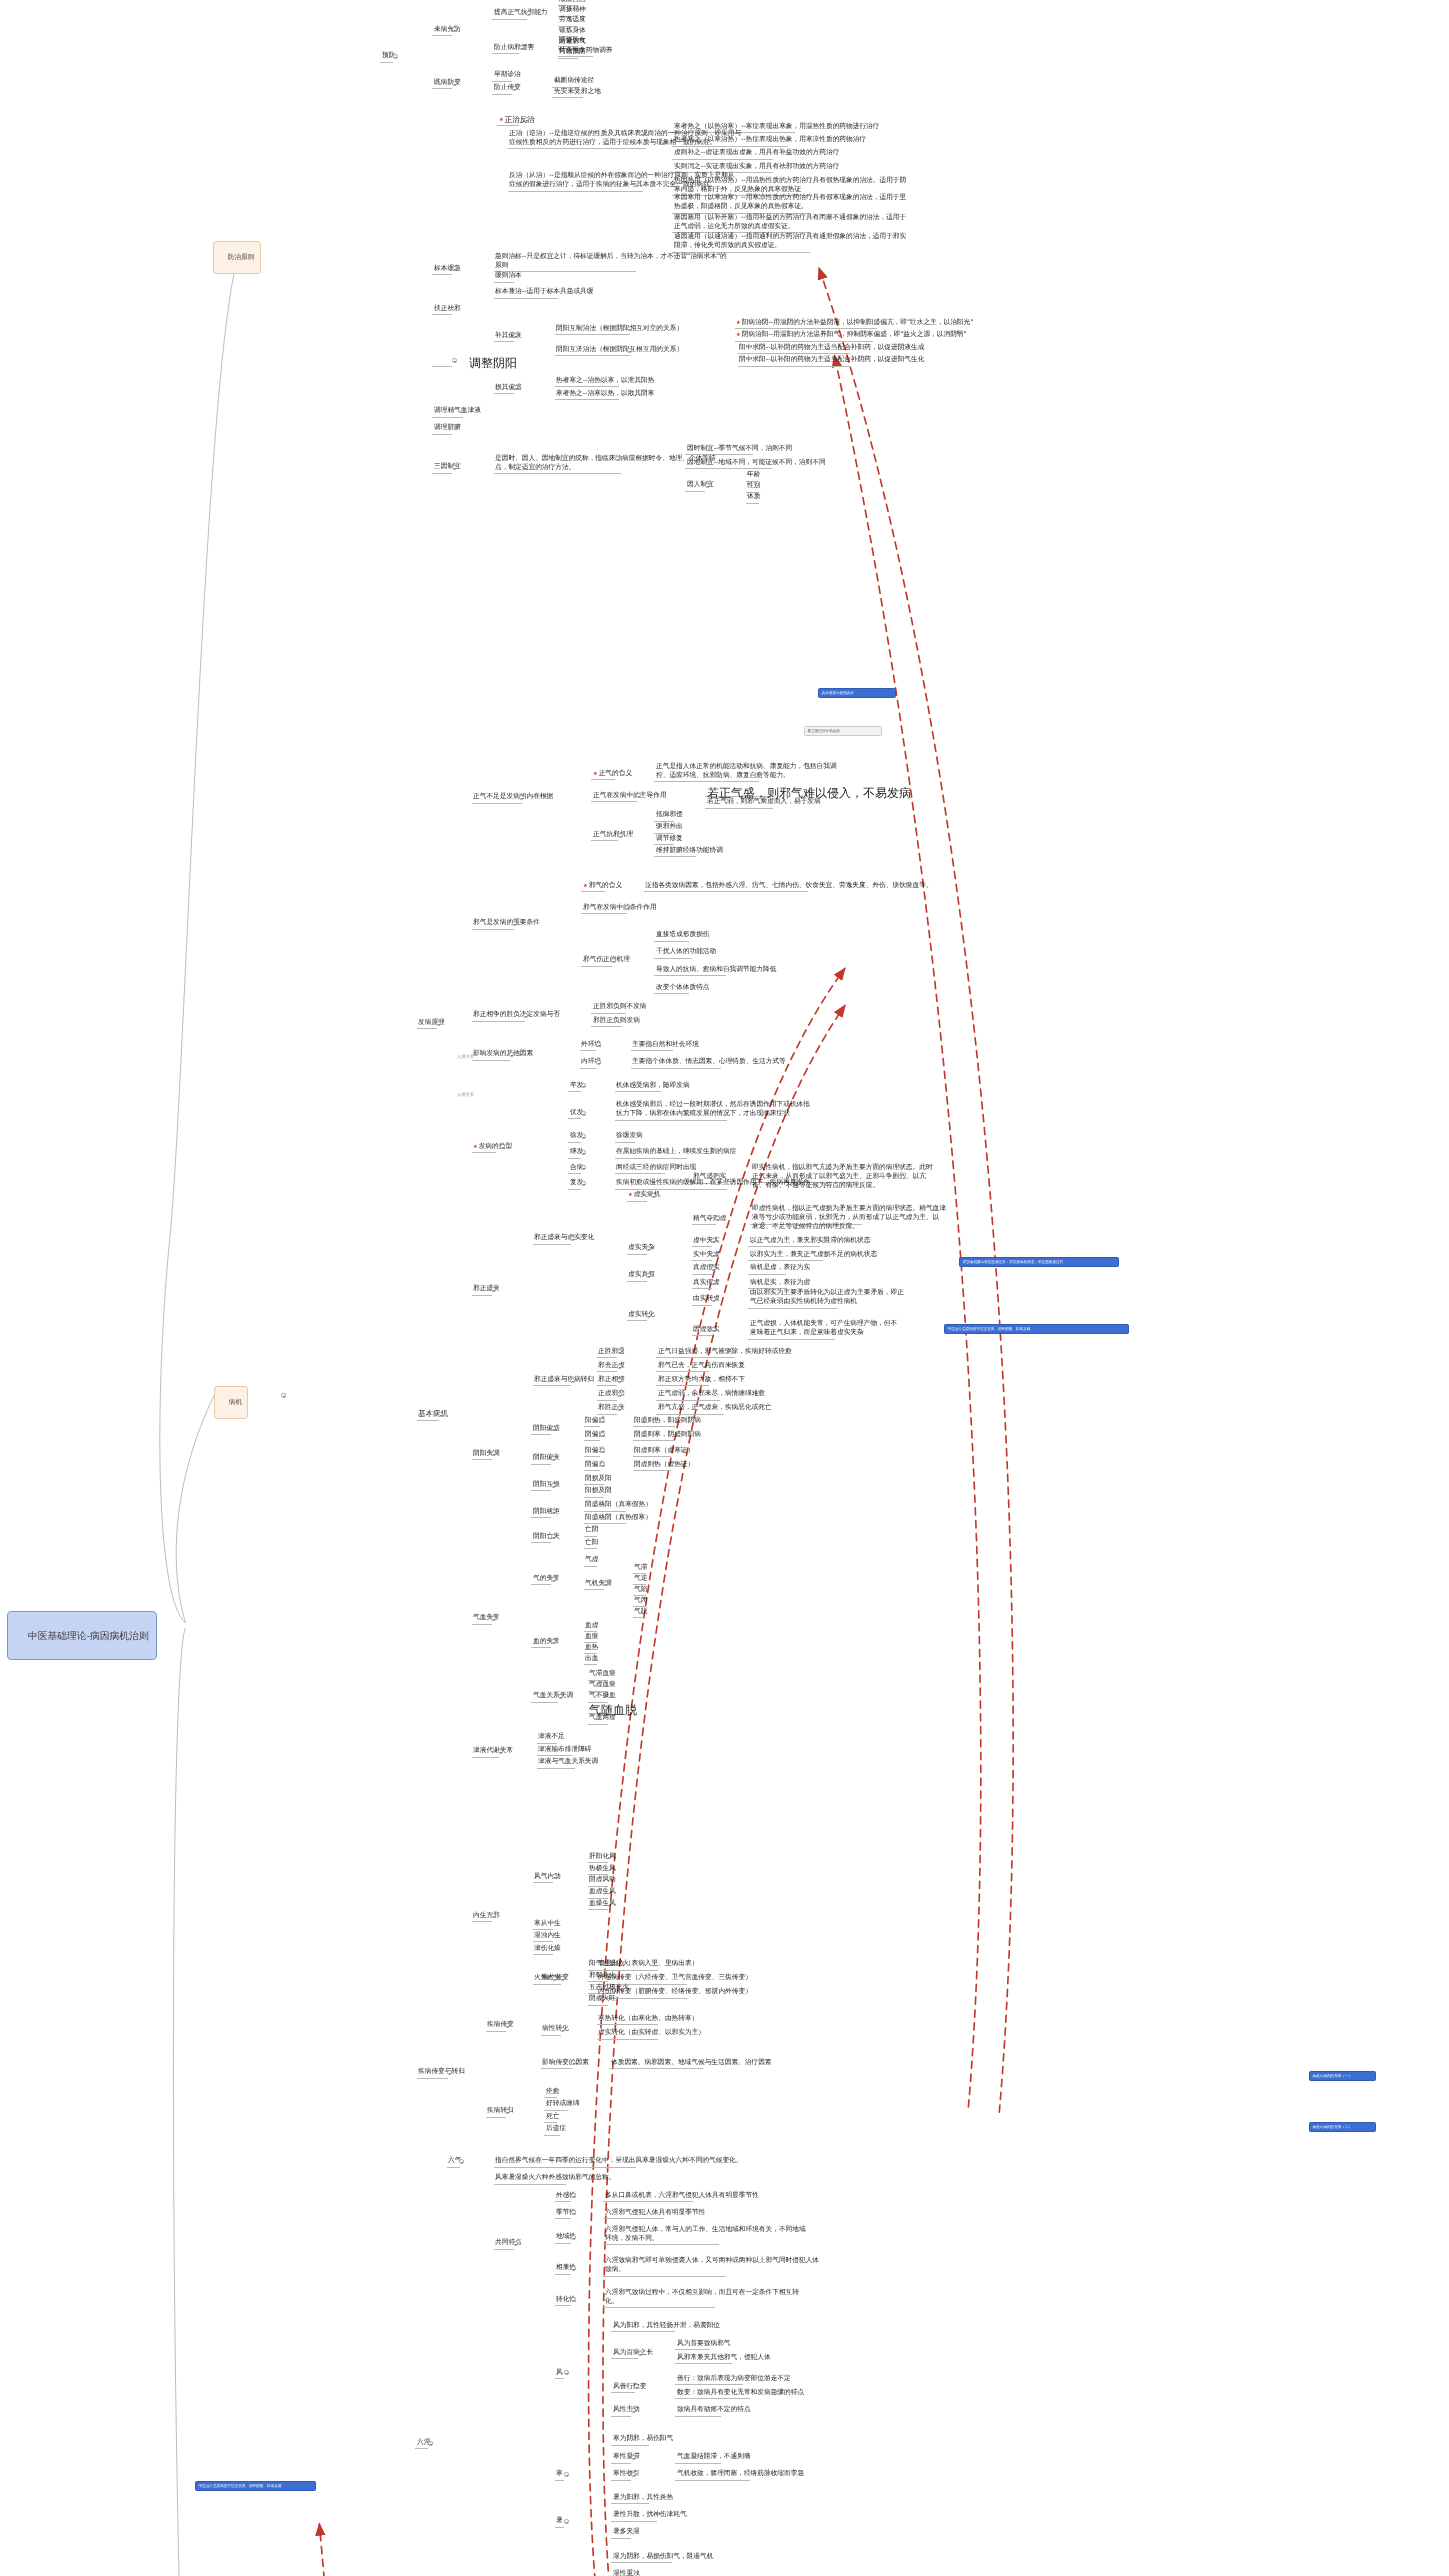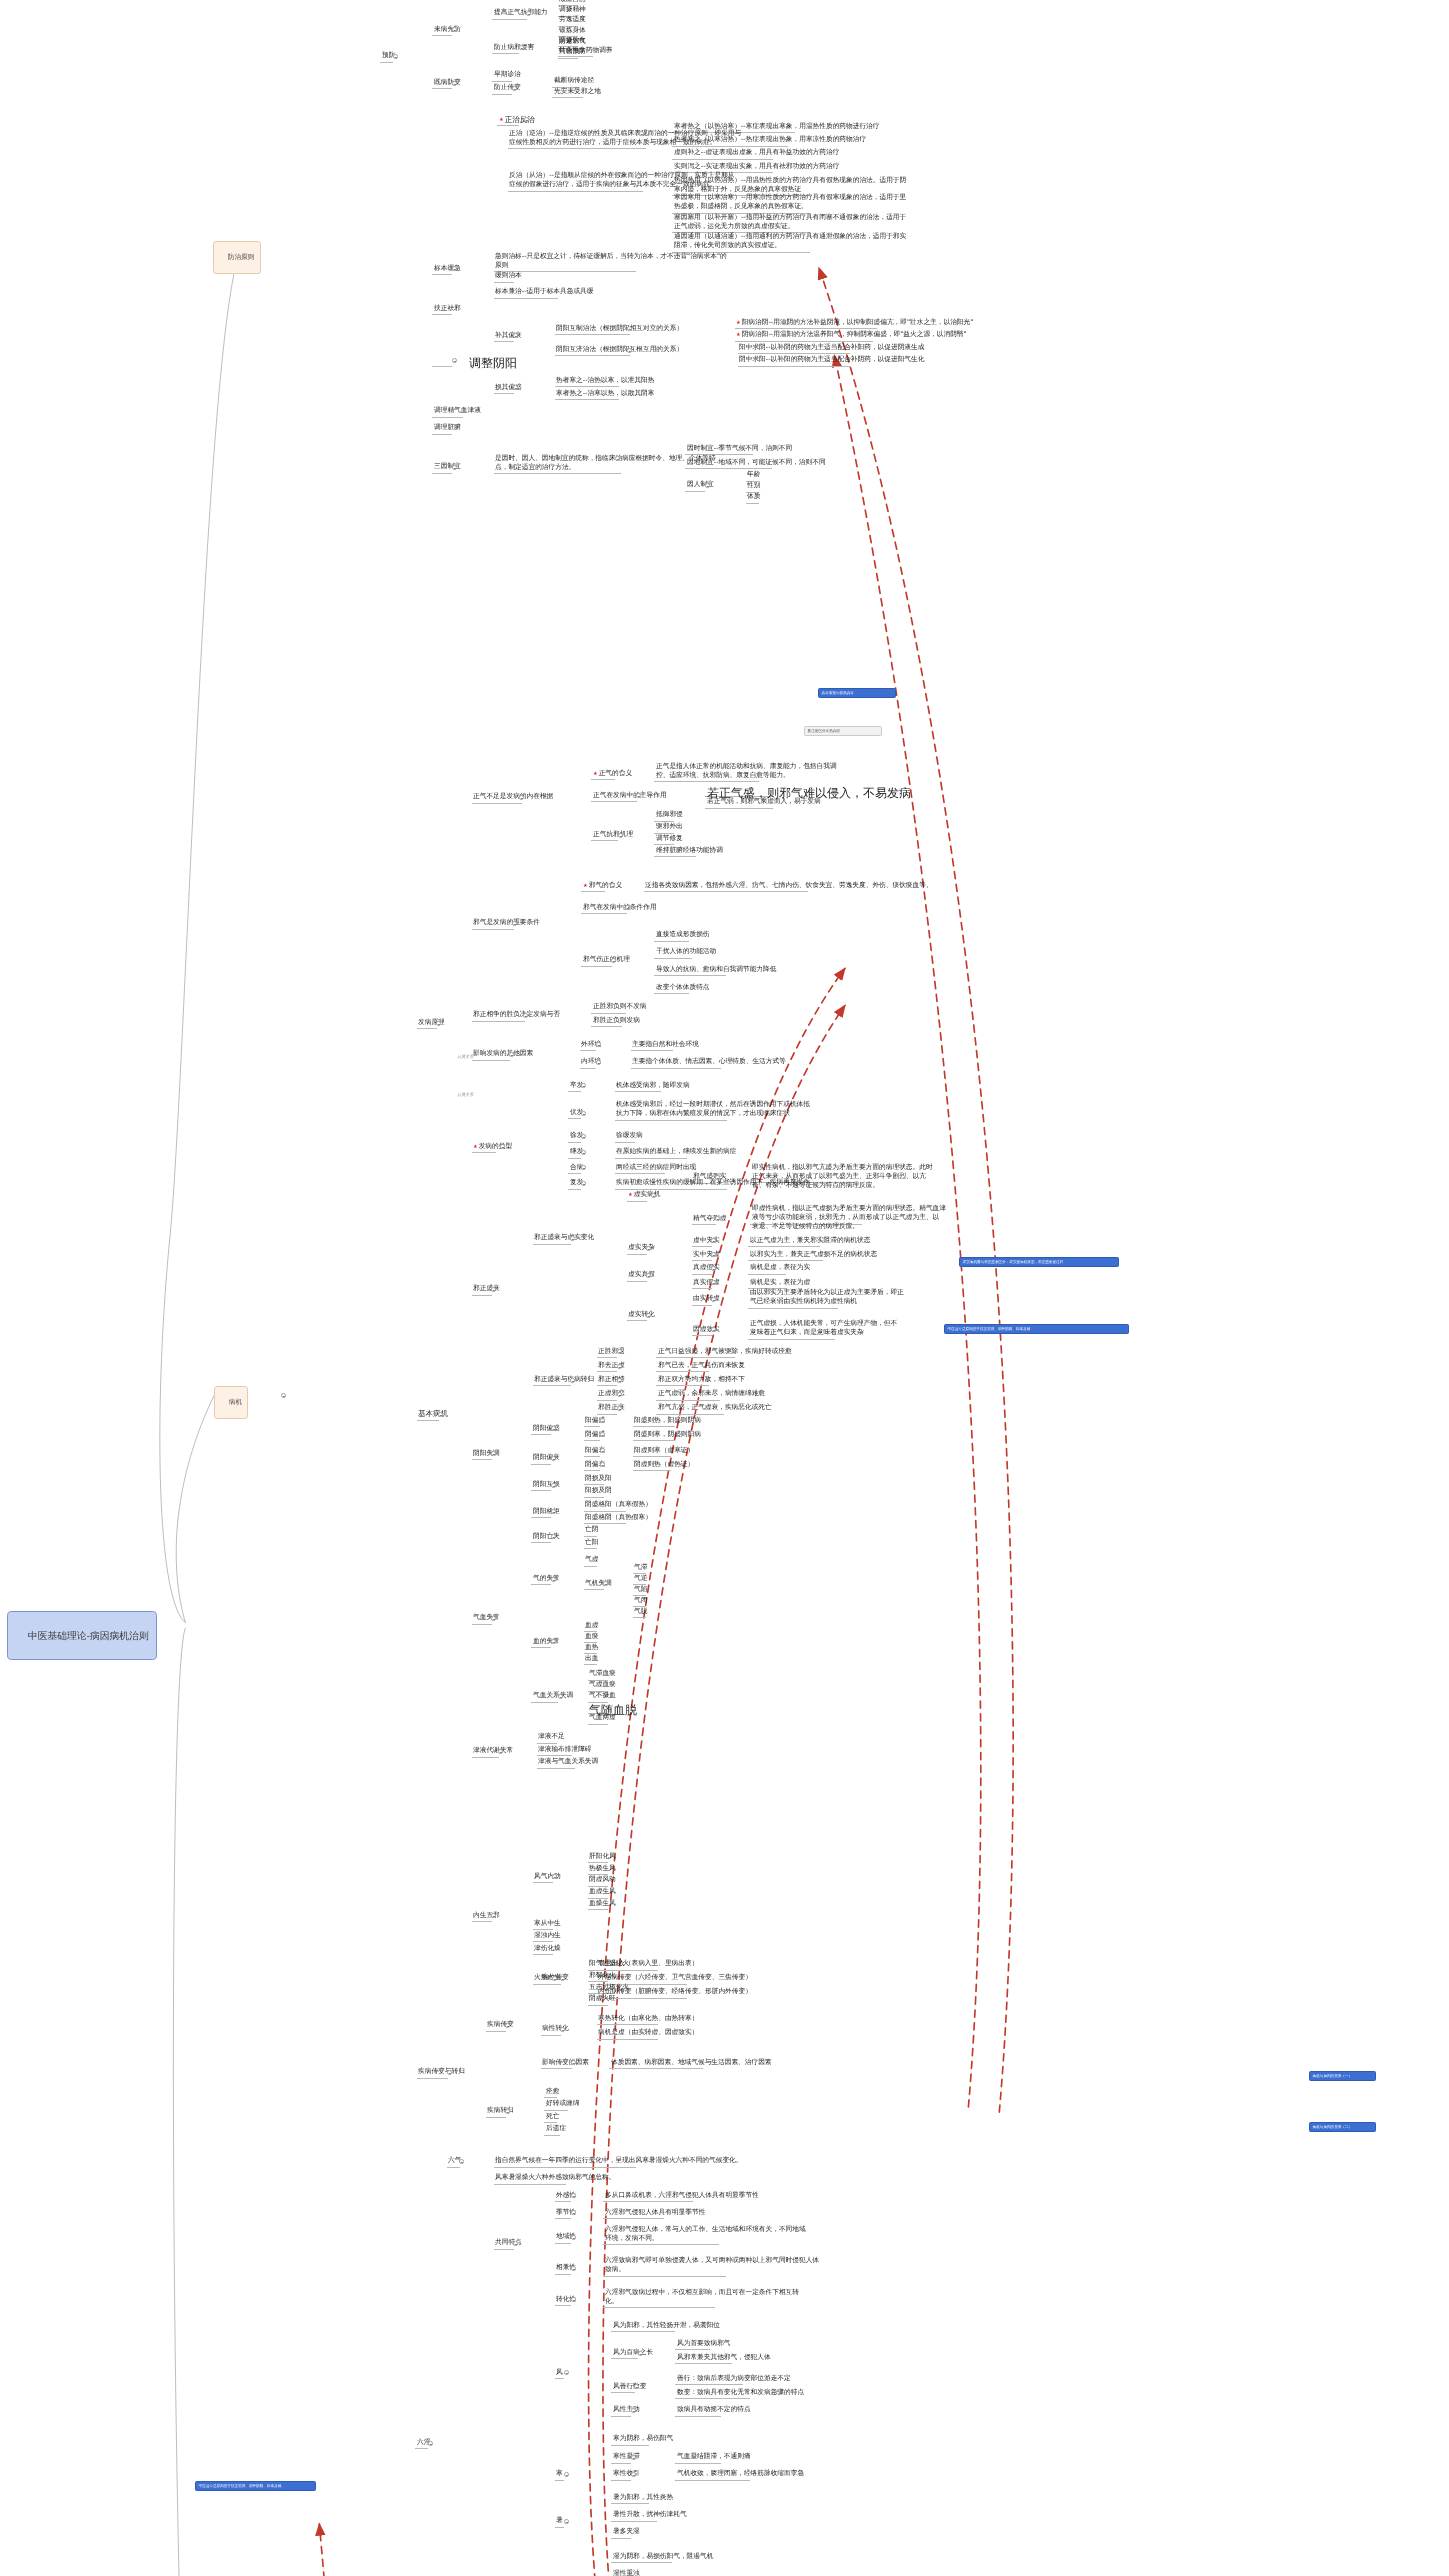--- a/index.html
+++ b/index.html
@@ -647,21 +647,21 @@
       <div class="node" style="left: 597px; top: 1970px; width: 61px; height: 0.5px; background: rgb(185, 185, 185); z-index: 2;"></div>
       <div class="node plain" style="left: 598px; top: 1973px; font-size: 6.7px;"><span class="txt">外感病传变（六经传变、卫气营血传变、三焦传变）</span></div>
       <div class="node" style="left: 597px; top: 1984px; width: 90px; height: 0.5px; background: rgb(185, 185, 185); z-index: 2;"></div>
       <div class="node plain" style="left: 598px; top: 1987px; font-size: 6.7px;"><span class="txt">内伤病传变（脏腑传变、经络传变、形脏内外传变）</span></div>
       <div class="node" style="left: 597px; top: 1998px; width: 90px; height: 0.5px; background: rgb(185, 185, 185); z-index: 2;"></div>
       <div class="node plain" style="left: 542px; top: 2024px; font-size: 6.7px;"><span class="txt">病性转化</span></div>
       <div class="toggle" style="left: 560px; top: 2027px;"></div>
       <div class="node" style="left: 541px; top: 2035px; width: 20px; height: 0.5px; background: rgb(185, 185, 185); z-index: 2;"></div>
       <div class="node plain" style="left: 598px; top: 2014px; font-size: 6.7px;"><span class="txt">寒热转化（由寒化热、由热转寒）</span></div>
       <div class="node" style="left: 597px; top: 2024px; width: 61px; height: 0.5px; background: rgb(185, 185, 185); z-index: 2;"></div>
-      <div class="node plain" style="left: 598px; top: 2028px; font-size: 6.7px;"><span class="txt">病机是虚（由实转虚、因虚致实）</span></div>
+      <div class="node plain" style="left: 598px; top: 2028px; font-size: 6.7px;"><span class="txt">虚实转化（由实转虚、以邪实为主）</span></div>
       <div class="node" style="left: 597px; top: 2039px; width: 61px; height: 0.5px; background: rgb(185, 185, 185); z-index: 2;"></div>
       <div class="node plain" style="left: 542px; top: 2058px; font-size: 6.7px;"><span class="txt">影响传变的因素</span></div>
       <div class="toggle" style="left: 571px; top: 2060px;"></div>
       <div class="node" style="left: 541px; top: 2068px; width: 31px; height: 0.5px; background: rgb(185, 185, 185); z-index: 2;"></div>
       <div class="node plain" style="left: 611px; top: 2058px; font-size: 6.7px;"><span class="txt">体质因素、病邪因素、地域气候与生活因素、治疗因素</span></div>
       <div class="node" style="left: 609px; top: 2068px; width: 94px; height: 0.5px; background: rgb(185, 185, 185); z-index: 2;"></div>
       <div class="node plain" style="left: 487px; top: 2106px; font-size: 6.7px;"><span class="txt">疾病转归</span></div>
       <div class="toggle" style="left: 505px; top: 2109px;"></div>
       <div class="node" style="left: 486px; top: 2117px; width: 20px; height: 0.5px; background: rgb(185, 185, 185); z-index: 2;"></div>
       <div class="node plain" style="left: 546px; top: 2087px; font-size: 6.7px;"><span class="txt">痊愈</span></div>

